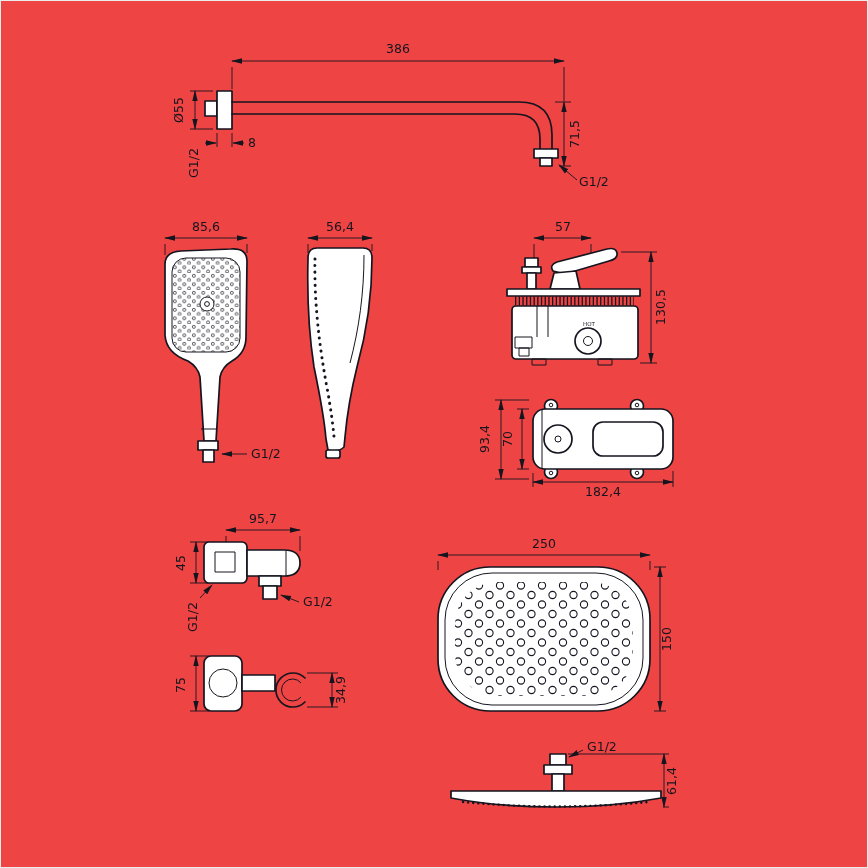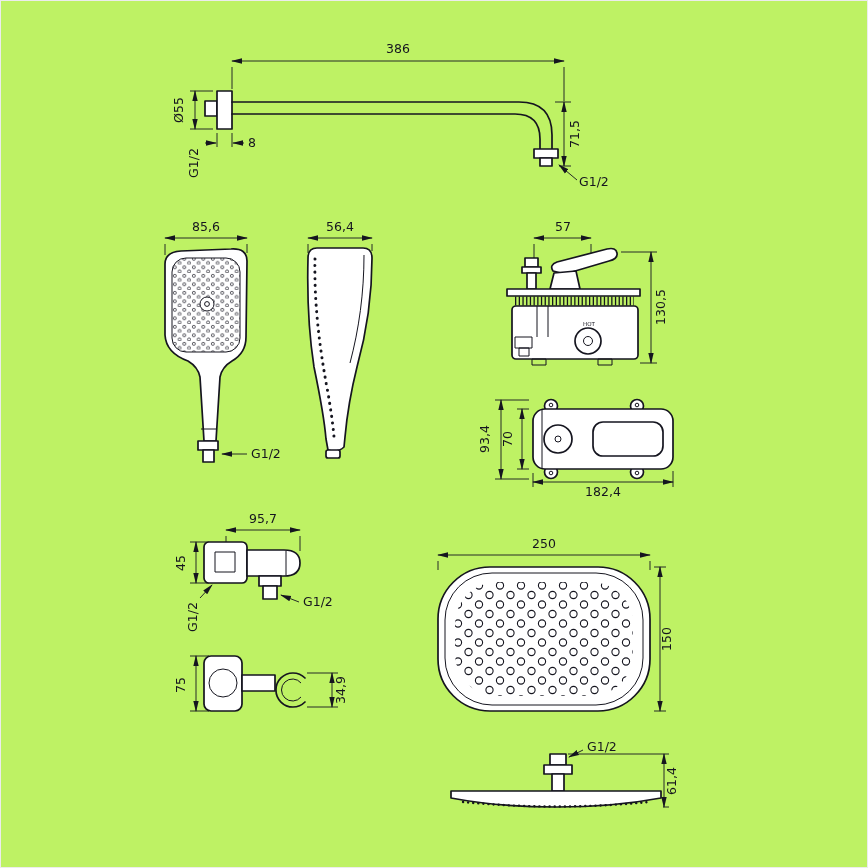--- a/index.html
+++ b/index.html
@@ -1,16 +1,16 @@
 <!DOCTYPE html>
 <html><head>
 <meta charset="utf-8">
 <style>
   html,body { margin:0; padding:0; background:#ffffff; }
-  .stage { width:868px; height:868px; background:#bef264; position:relative;
+  .stage { width:868px; height:868px; background:#ef4444; position:relative;
            border:1px solid #ececec; box-sizing:border-box;
            font-family:"DejaVu Sans", sans-serif; }
   svg { display:block; }
   .o  { stroke:#15151f; stroke-width:1.7; stroke-linejoin:round; stroke-linecap:round; }
   .o2 { stroke:#15151f; stroke-width:1; stroke-linejoin:round; }
   .d  { stroke:#15151f; stroke-width:0.9; }
   .lbl { font-family:"DejaVu Sans", sans-serif; font-size:12.5px; fill:#15151f; }
   .mid { text-anchor:middle; }
   .small { font-size:5.5px; }
   .band { stroke:#15151f; stroke-width:9; stroke-dasharray:1.3 2.4; }

